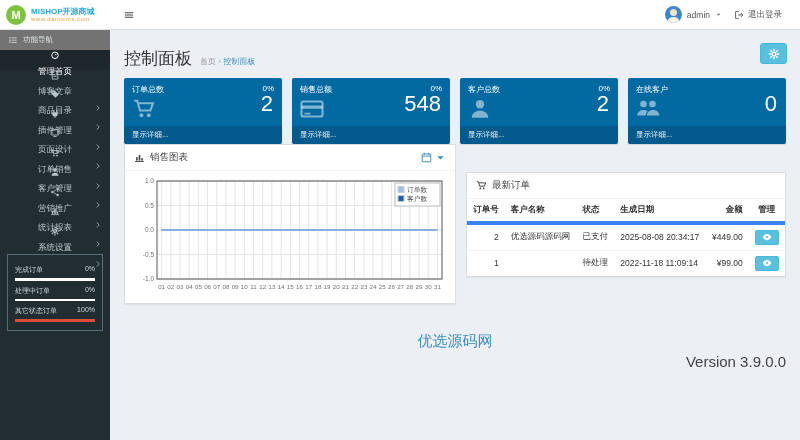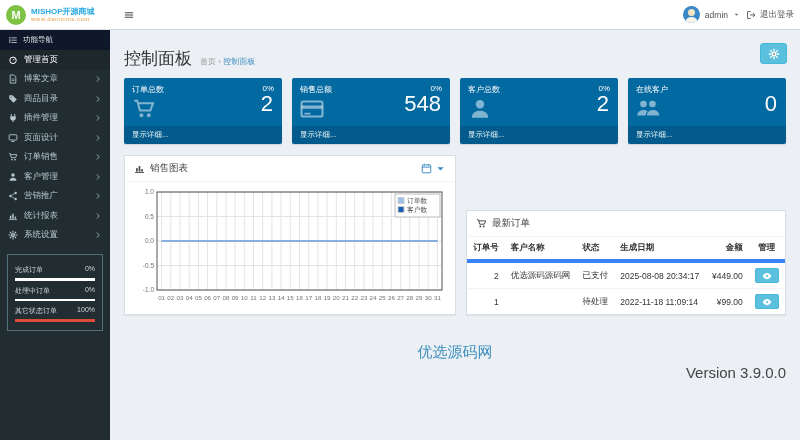--- a/index.html
+++ b/index.html
@@ -6,37 +6,37 @@
   html,body { width:800px; height:440px; overflow:hidden; }
   body { font-family:"Liberation Sans","DejaVu Sans",sans-serif; background:#ecf0f5; }
   .layout { display:flex; width:800px; height:440px; }
 
   
   .sidebar { width:110px; flex-shrink:0; background:#222d32; display:flex; flex-direction:column; }
   .logo { height:30px; background:#fff; border-bottom:1px solid #e4e4e4; display:flex; align-items:center; gap:5px; padding:0 6px; }
   .logo-badge { width:20px; height:20px; border-radius:50%; background:#7dc243; color:#fff; font-weight:bold; font-size:11px; display:flex; align-items:center; justify-content:center; flex-shrink:0; }
   .logo-t1 { color:#29a8e0; font-weight:bold; font-size:8px; line-height:9px; white-space:nowrap; }
   .logo-t2 { color:#f09e4e; font-size:6px; letter-spacing:.5px; white-space:nowrap; }
-  .nav-header { background:#0f172a; color:#dfe6e9; font-size:7.5px; padding:5px 8px; display:flex; align-items:flex-start; gap:5px; }
-  .menu-item { height:19.5px; display:flex; align-items:center; gap:6px; padding:0 8px; color:#b8c7ce; font-size:8.5px; cursor:pointer; }
+  .nav-header { background:#737373; color:#dfe6e9; font-size:7.5px; padding:5px 8px; display:flex; align-items:flex-start; gap:5px; }
+  .menu-item { height:19.5px; display:flex; align-items:center; gap:6px; padding:0 8px; color:#b8c7ce; font-size:8.5px; cursor:pointer;flex-direction:column; }
   .menu-item.active { background:#1e282c; color:#fff; }
   .mi svg { width:10px; height:10px; fill:currentColor; display:block; }
   .menu-item .chev { margin-left:auto; color:#8ea0a8; }
   .menu-item .chev svg { width:8px; height:8px; }
   .progress-box { margin:9px 7px; border:1px solid #546e7a; padding:5px 7px 8px; }
   .p-row { display:flex; justify-content:space-between; color:#cfd8dc; font-size:7px; margin-top:5px; }
   .p-bar { height:2.5px; background:#fff; margin-top:3px; position:relative; }
   .p-fill { position:absolute; left:0; top:0; bottom:0; }
 
   
   .main { flex:1; display:flex; flex-direction:column; min-width:0; }
   .topbar { height:30px; background:#fff; border-bottom:1px solid #d2d6de; display:flex; align-items:center; flex-shrink:0; }
   .hamburger { padding:0 13px; height:100%; display:flex; align-items:center; color:#444; cursor:pointer; }
   .hamburger svg { width:12px; height:12px; fill:currentColor; }
-  .topbar-right { margin-left:auto; display:flex; align-items:center; gap:6px; padding-right:6px; }
+  .topbar-right { margin-left:auto; display:flex; align-items:center; gap:12px; padding-right:18px; }
   .user-menu { display:flex; align-items:center; gap:5px; font-size:8.5px; color:#555; cursor:pointer; }
   .avatar { width:17px; height:17px; border-radius:50%; background:#3b88c8; position:relative; overflow:hidden; }
   .avatar::before { content:""; position:absolute; left:5px; top:3px; width:7px; height:7px; border-radius:50%; background:#f2e4c4; }
   .avatar::after { content:""; position:absolute; left:3px; top:11px; width:11px; height:7px; border-radius:50% 50% 0 0; background:#f7f3e6; }
   .caret svg { width:7px; height:7px; fill:#777; display:block; }
   .logout { display:flex; align-items:center; gap:4px; font-size:8.5px; color:#555; cursor:pointer;justify-content:flex-end; }
   .logout svg { width:10px; height:10px; }
 
   .content { flex:1; position:relative; padding:17px 14px; overflow:hidden; }
   .content-header { display:flex; align-items:baseline; gap:8px; margin-bottom:8px; }
@@ -48,21 +48,21 @@
 
   .stats-row { display:flex; gap:10px; }
   .stat-card { flex:1; background:#0369a1; color:#fff; border-radius:2px; overflow:hidden; box-shadow:0 1px 1px rgba(0,0,0,.12); }
   .stat-body { position:relative; height:48px; padding:6px 8px; }
   .stat-top { display:flex; justify-content:space-between; font-size:8px; }
   .stat-icon { position:absolute; left:8px; top:19px; color:rgba(255,255,255,.5); }
   .stat-icon svg { width:24px; height:24px; fill:currentColor; display:block; }
   .stat-value { position:absolute; right:9px; top:13px; font-size:22px; }
   .stat-footer { background:rgba(0,0,0,.13); font-size:7.5px; padding:4px 8px; color:rgba(255,255,255,.95); cursor:pointer; }
 
-  .panels-row { display:flex; gap:10px; margin-top:11px; align-items:flex-end; }
+  .panels-row { display:flex; gap:10px; align-items:center; }
   .panel { background:#fff; border:1px solid #d9dee4; box-shadow:0 1px 1px rgba(0,0,0,.05); }
   .chart-panel { width:332px; flex-shrink:0; }
   .orders-panel { flex:1; min-width:0; }
   .panel-header { display:flex; align-items:center; gap:5px; padding:6px 9px; font-size:9.5px; color:#444; border-bottom:1px solid #f4f4f4; }
   .panel-header svg { width:11px; height:11px; fill:currentColor; display:block; }
   .panel-tools { margin-left:auto; display:flex; align-items:center; gap:3px; color:#3c8dbc; cursor:pointer; }
   .panel-tools .caret svg { fill:#3c8dbc; }
   .chart-body { padding:5px 8px 7px; }
 
   table { width:100%; border-collapse:collapse; font-size:8.5px; color:#333; }

